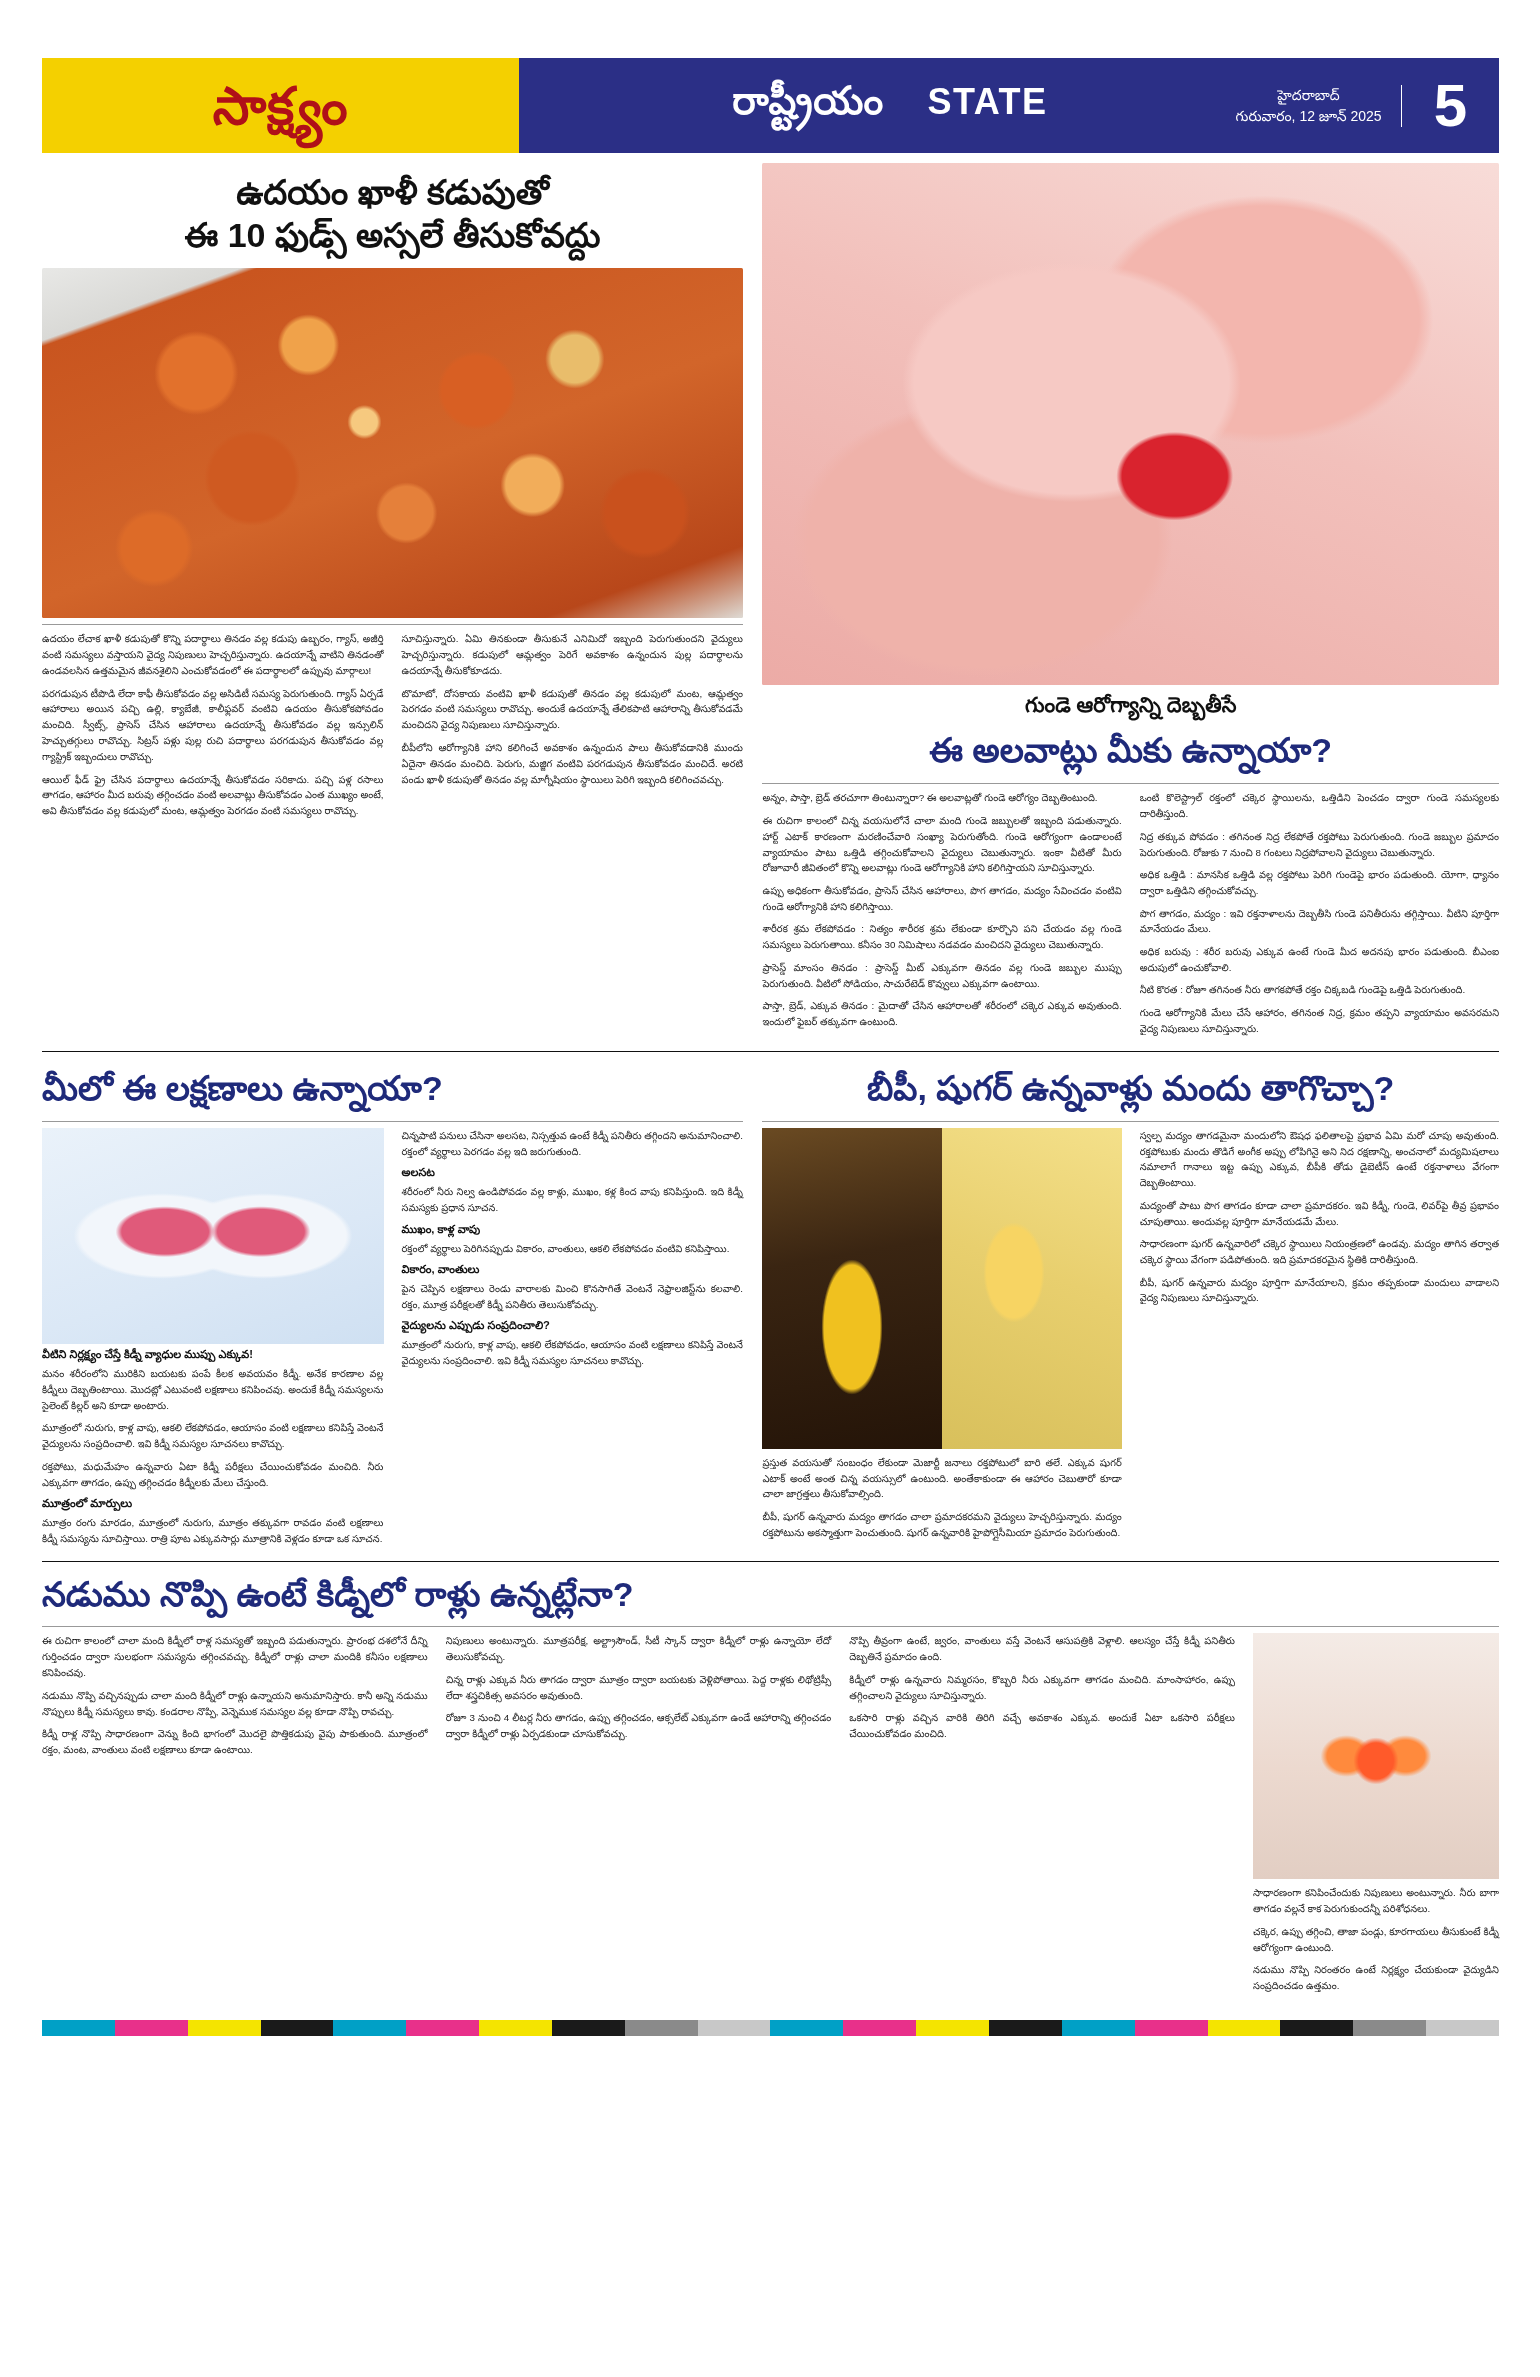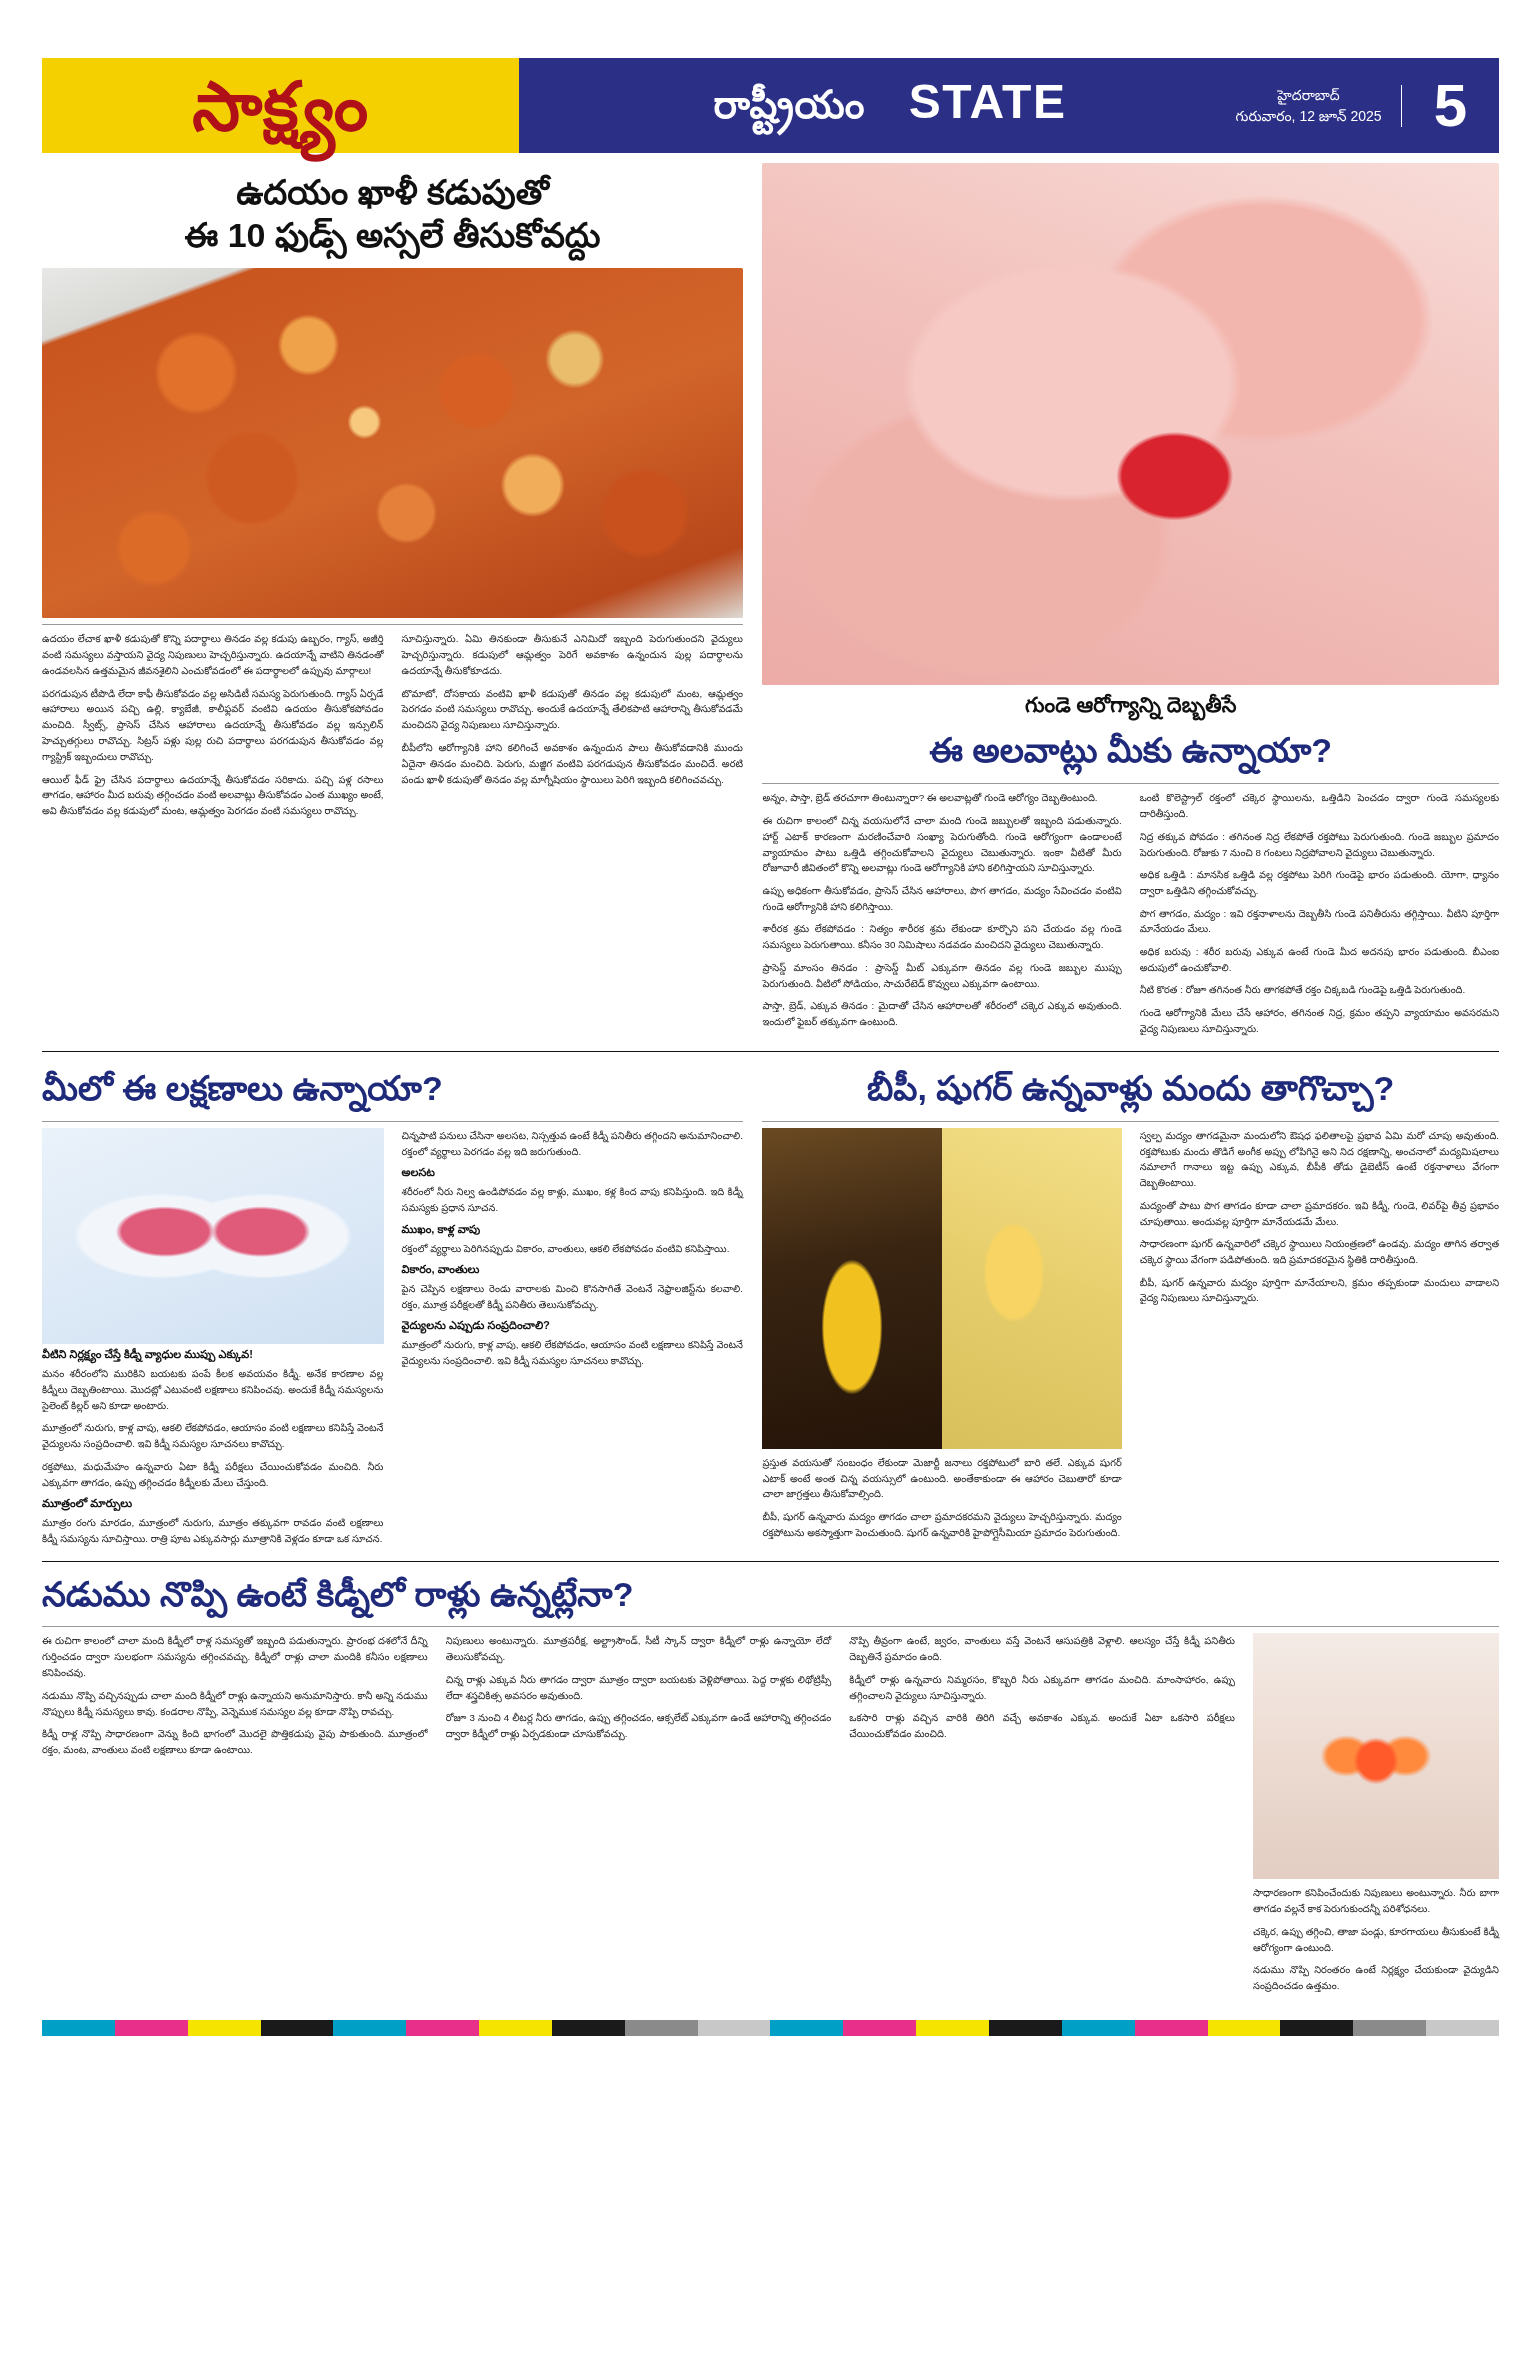--- a/index.html
+++ b/index.html
@@ -27,21 +27,21 @@
   }
   .mast-logo {
     width: 477px;
     background: #f4d000;
     display: flex;
     align-items: center;
     justify-content: center;
   }
   .mast-logo-text {
     color: #b01018;
-    font-size: 68px;
+    font-size: 52px;
     font-weight: bold;
     letter-spacing: 0.7px;
     line-height: 1;
     font-family: "Liberation Sans", sans-serif;
   }
   .mast-right {
     flex: 1;
     background: #2b2f86;
     display: flex;
     align-items: center;
@@ -49,21 +49,21 @@
     color: #fff;
   }
   .mast-section {
     flex: 1;
     text-align: center;
     font-size: 39px;
     font-weight: bold;
     padding-left: 45px;
     letter-spacing: 0.7px;
   }
-  .mast-section .en { font-size: 48px; letter-spacing: 1.5px; margin-left: 32px; }
+  .mast-section .en { font-size: 36px; letter-spacing: 1.5px; margin-left: 32px; }
   .mast-dateblock {
     text-align: center;
     font-size: 14px;
     line-height: 1.5;
     padding: 0 19.4px;
     border-right: 1.5px solid #fff;
     min-width: 142px;
   }
   .mast-pageno {
     width: 97px;

